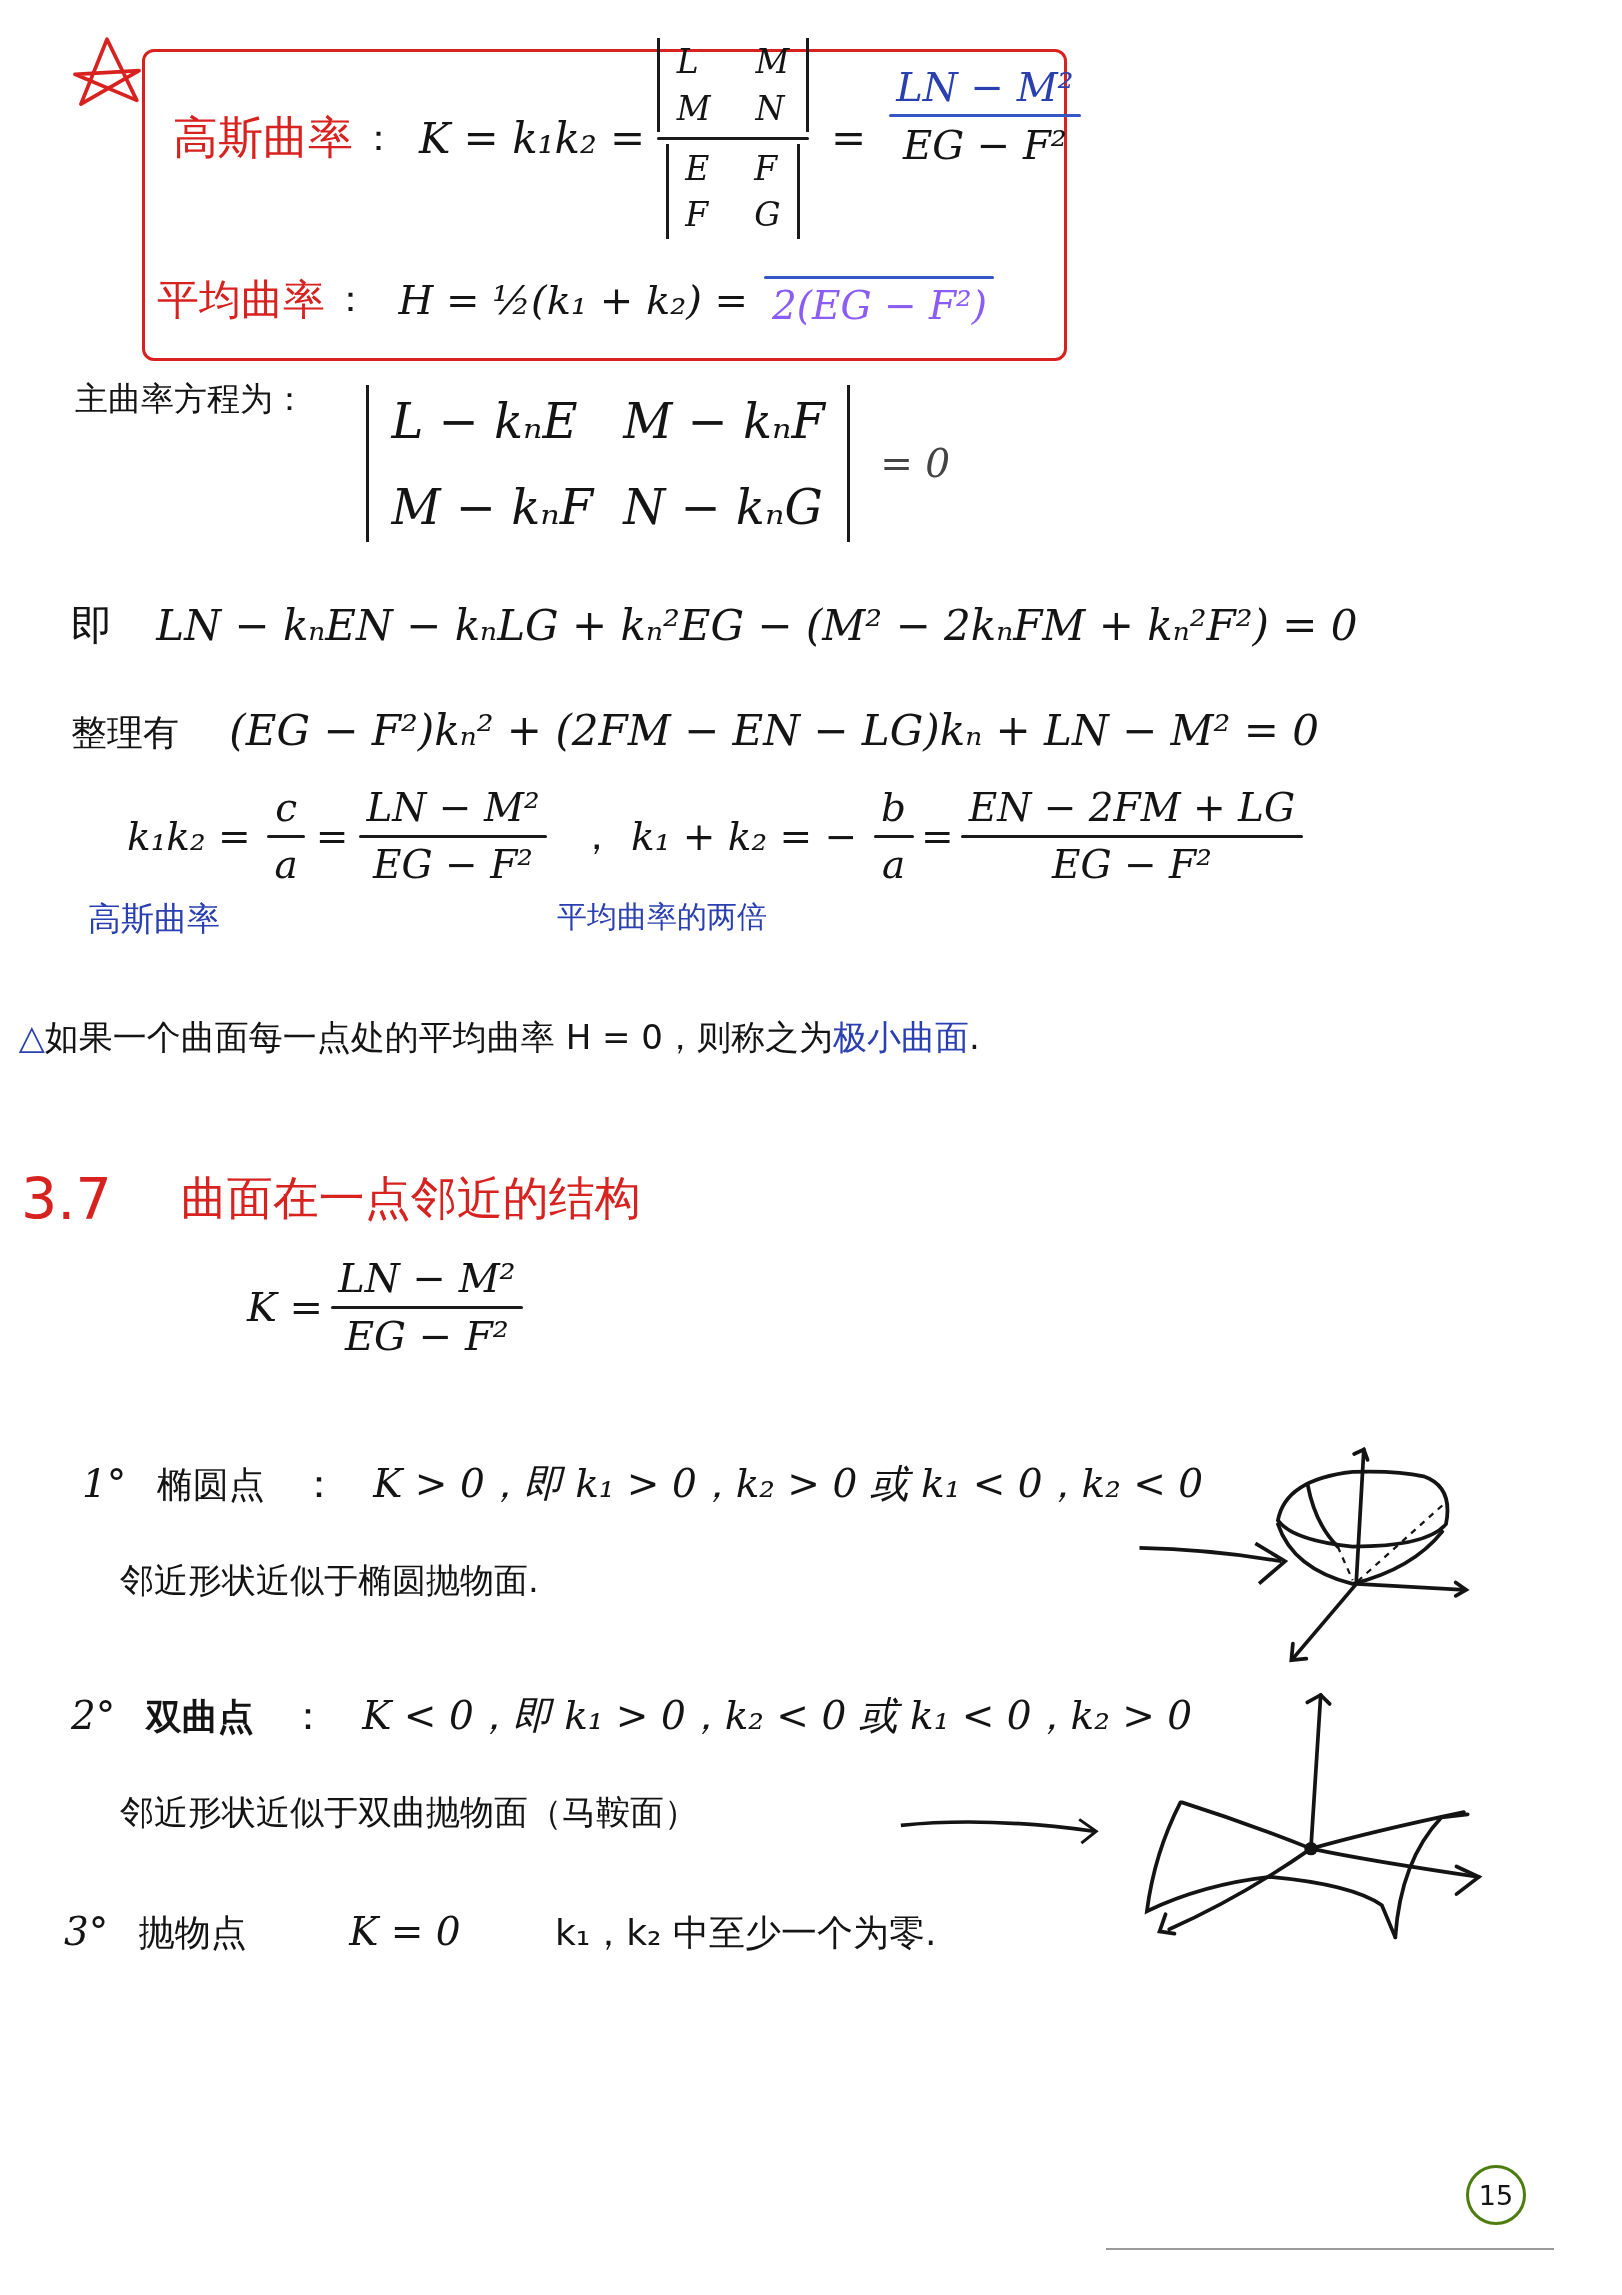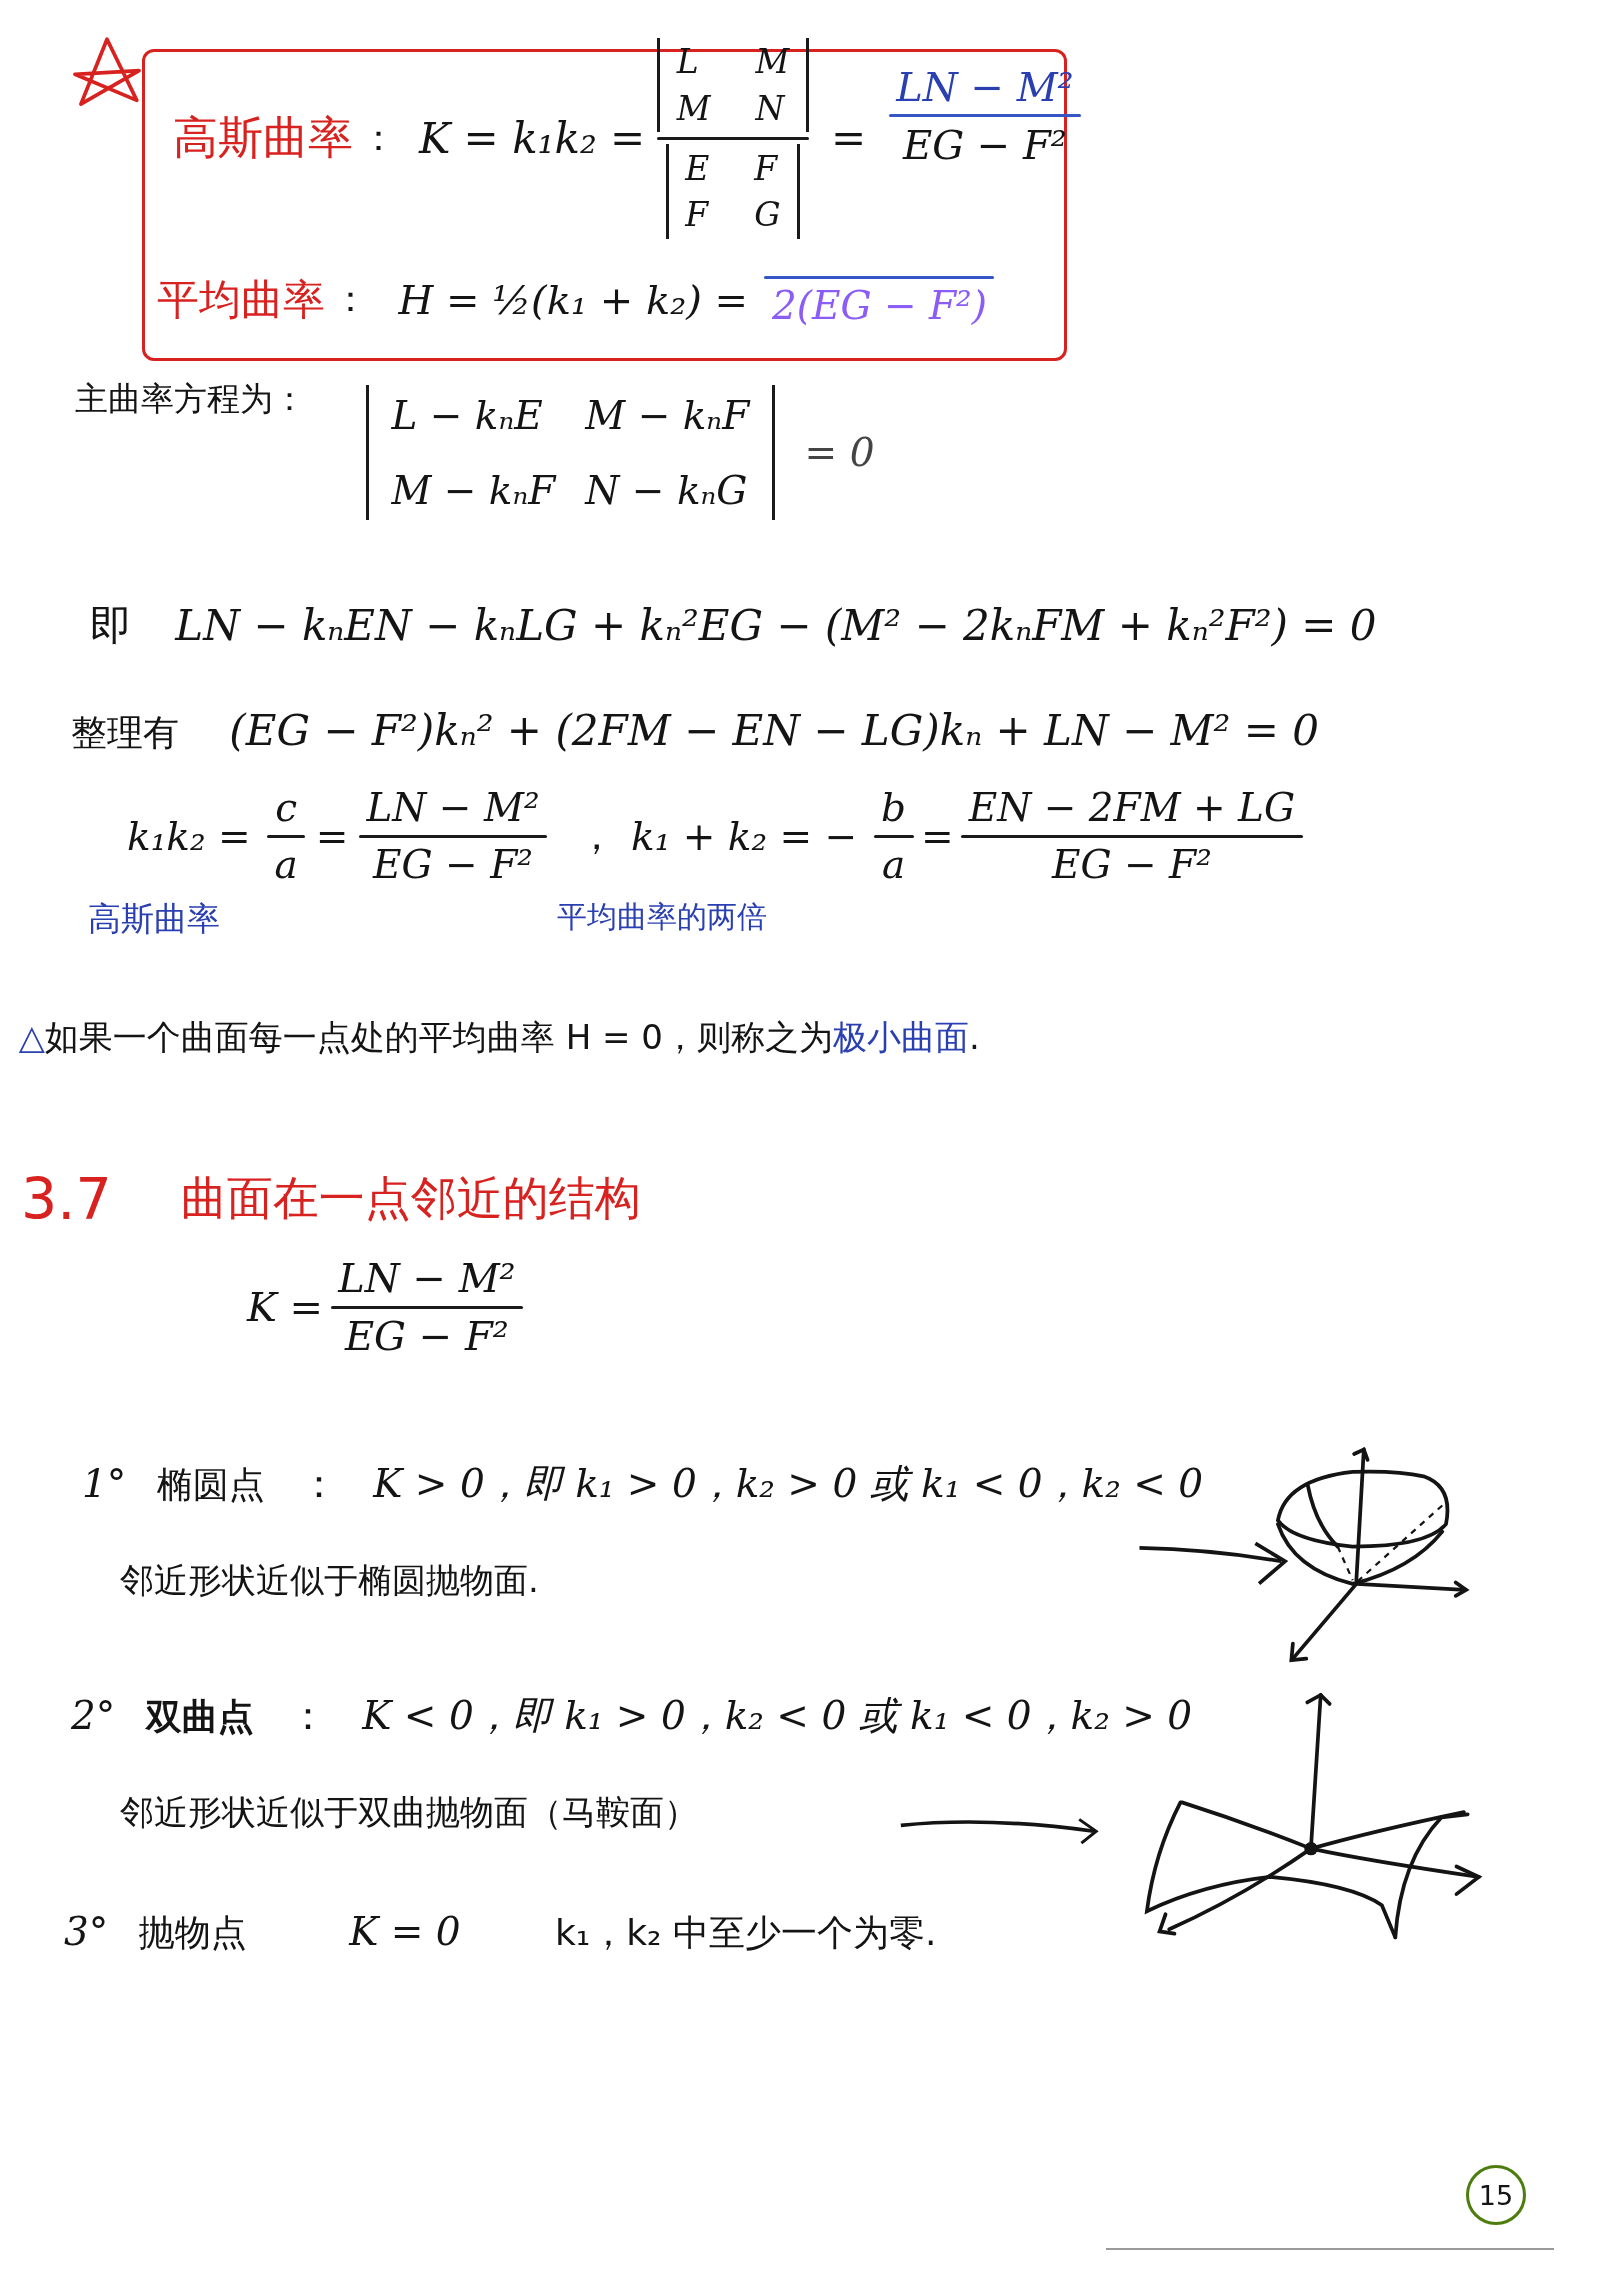--- a/index.html
+++ b/index.html
@@ -63,30 +63,30 @@
   <span class="hand" style="font-size:36px;margin:0 30px 0 7.5px;">：</span>
   <span class="math" style="font-size:40px;margin-right:16.4px;">H = ½(k₁ + k₂) =</span>
   <span class="frac" style="font-size:39px;">
     <span class="bar blue-bar"></span>
     <span class="den math navy">2(EG − F²)</span>
   </span>
 </div>
 
 <div class="abs hand" style="left:75px;top:377px;font-size:33px;">主曲率方程为：</div>
 <div class="abs row" style="left:366px;top:385px;display:flex;align-items:center;">
-  <span class="det" style="font-size:39px;row-gap:67px;column-gap:67px;padding:7.5px 22.4px;gap:30px;">
+  <span class="det" style="font-size:48px;row-gap:67px;column-gap:67px;padding:7.5px 22.4px;gap:30px;">
     <span class="math">L − kₙE</span>
     <span class="math">M − kₙF</span>
     <span class="math">M − kₙF</span>
     <span class="math">N − kₙG</span>
   </span>
   <span class="math" style="font-size:39px;margin-left:30px;color:#444;">= 0</span>
 </div>
 
-<div class="abs row" style="left:71px;top:598px;font-size:42px;margin-left:19px;">
+<div class="abs row" style="left:71px;top:598px;font-size:42px;">
   <span class="hand" style="margin-right:30px;">即</span>
   <span class="math">LN − kₙEN − kₙLG + kₙ²EG − (M² − 2kₙFM + kₙ²F²) = 0</span>
 </div>
 
 <div class="abs row" style="left:71px;top:706px;font-size:42px;">
   <span class="hand" style="margin-right:37px;font-size:36px;">整理有</span>
   <span class="math">(EG − F²)kₙ² + (2FM − EN − LG)kₙ + LN − M² = 0</span>
 </div>
 
 <div class="abs row" style="left:127px;top:785px;display:flex;align-items:center;font-size:39px;">

